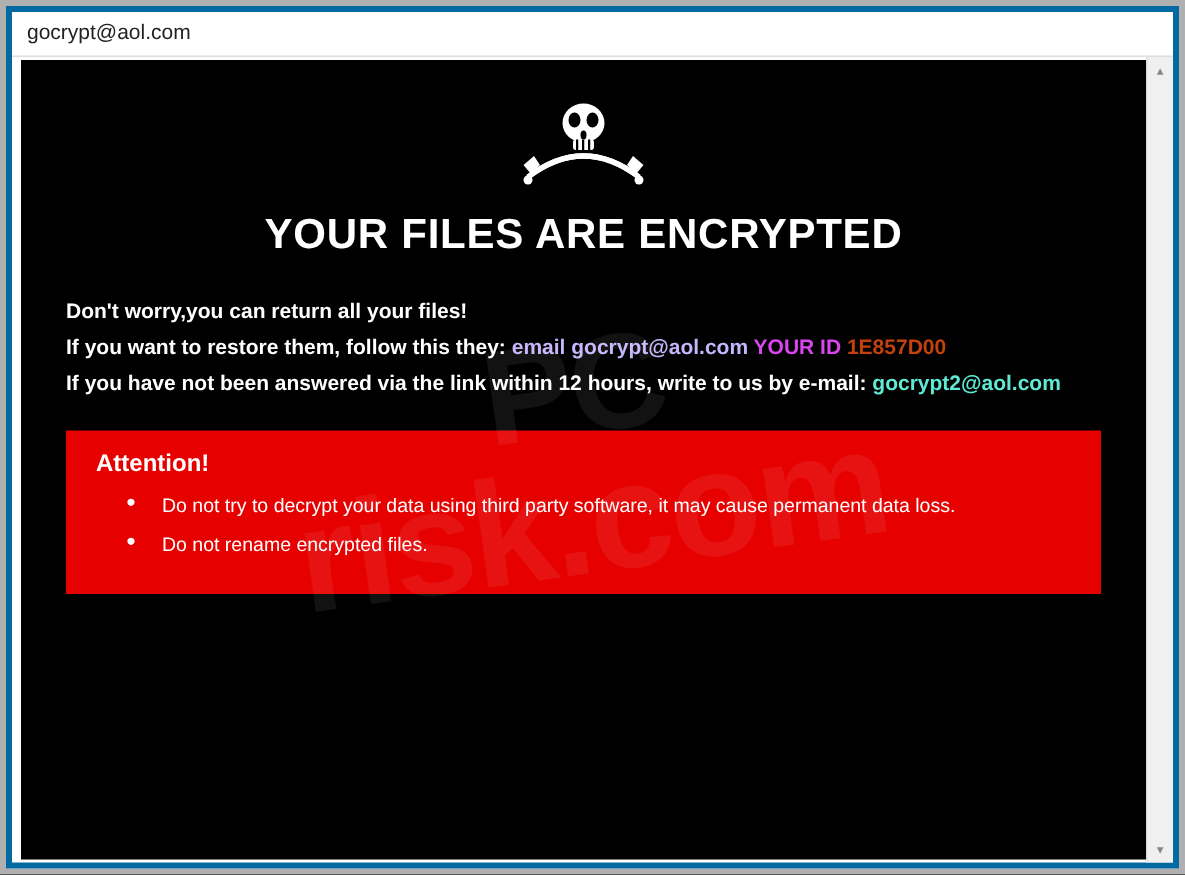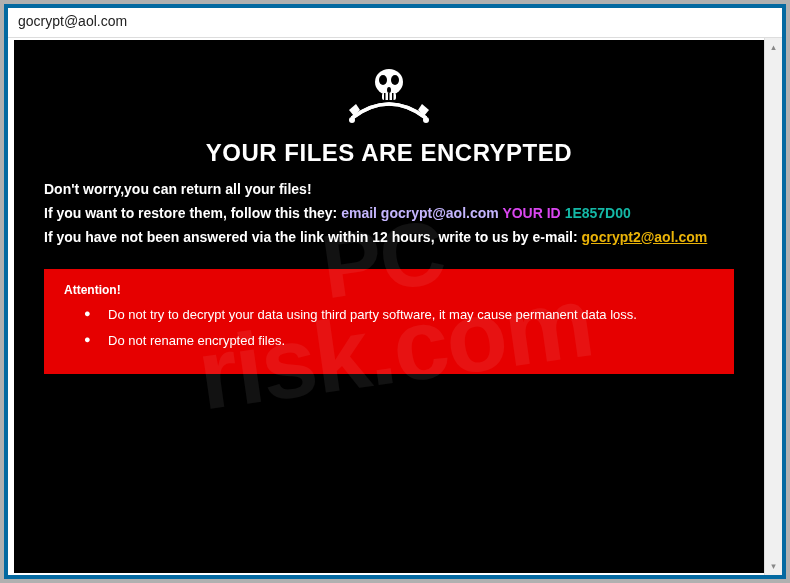--- a/index.html
+++ b/index.html
@@ -59,42 +59,42 @@
       text-align: center;
       line-height: 12px;
     }
     .pirate-logo {
       text-align: center;
       margin-bottom: 5px;
     }
     .heading {
       text-align: center;
       font-weight: bold;
-      font-size: 24px;
-      margin-bottom: 11px;
+      font-size: 28px;
+      margin-bottom: 24px;
       letter-spacing: 0.5px;
     }
     .body-text {
       font-size: 14px;
       line-height: 1.7;
       margin-bottom: 20px;
     }
     .body-line { font-weight: bold; }
     .email1 { color: #c4b5fd; font-weight: bold; }
     .yourid-label { color: #d946ef; font-weight: bold; }
-    .id-val { color: #14b8a6; font-weight: bold; }
-    .email2 { color: #eab308; font-weight: bold; text-decoration: underline; }
+    .id-val { color: #c2410c; font-weight: bold; }
+    .email2 { color: #5eead4; font-weight: bold; }
     .attention-box {
       background: #e60000;
       padding: 14px 20px 18px 20px;
       font-size: 13px;
     }
     .attention-title {
       font-weight: bold;
-      font-size: 12px;
+      font-size: 16px;
       margin-bottom: 8px;
     }
     .attention-list {
       list-style: none;
       padding-left: 20px;
     }
     .attention-list li {
       position: relative;
       padding-left: 24px;
       margin-bottom: 6px;

